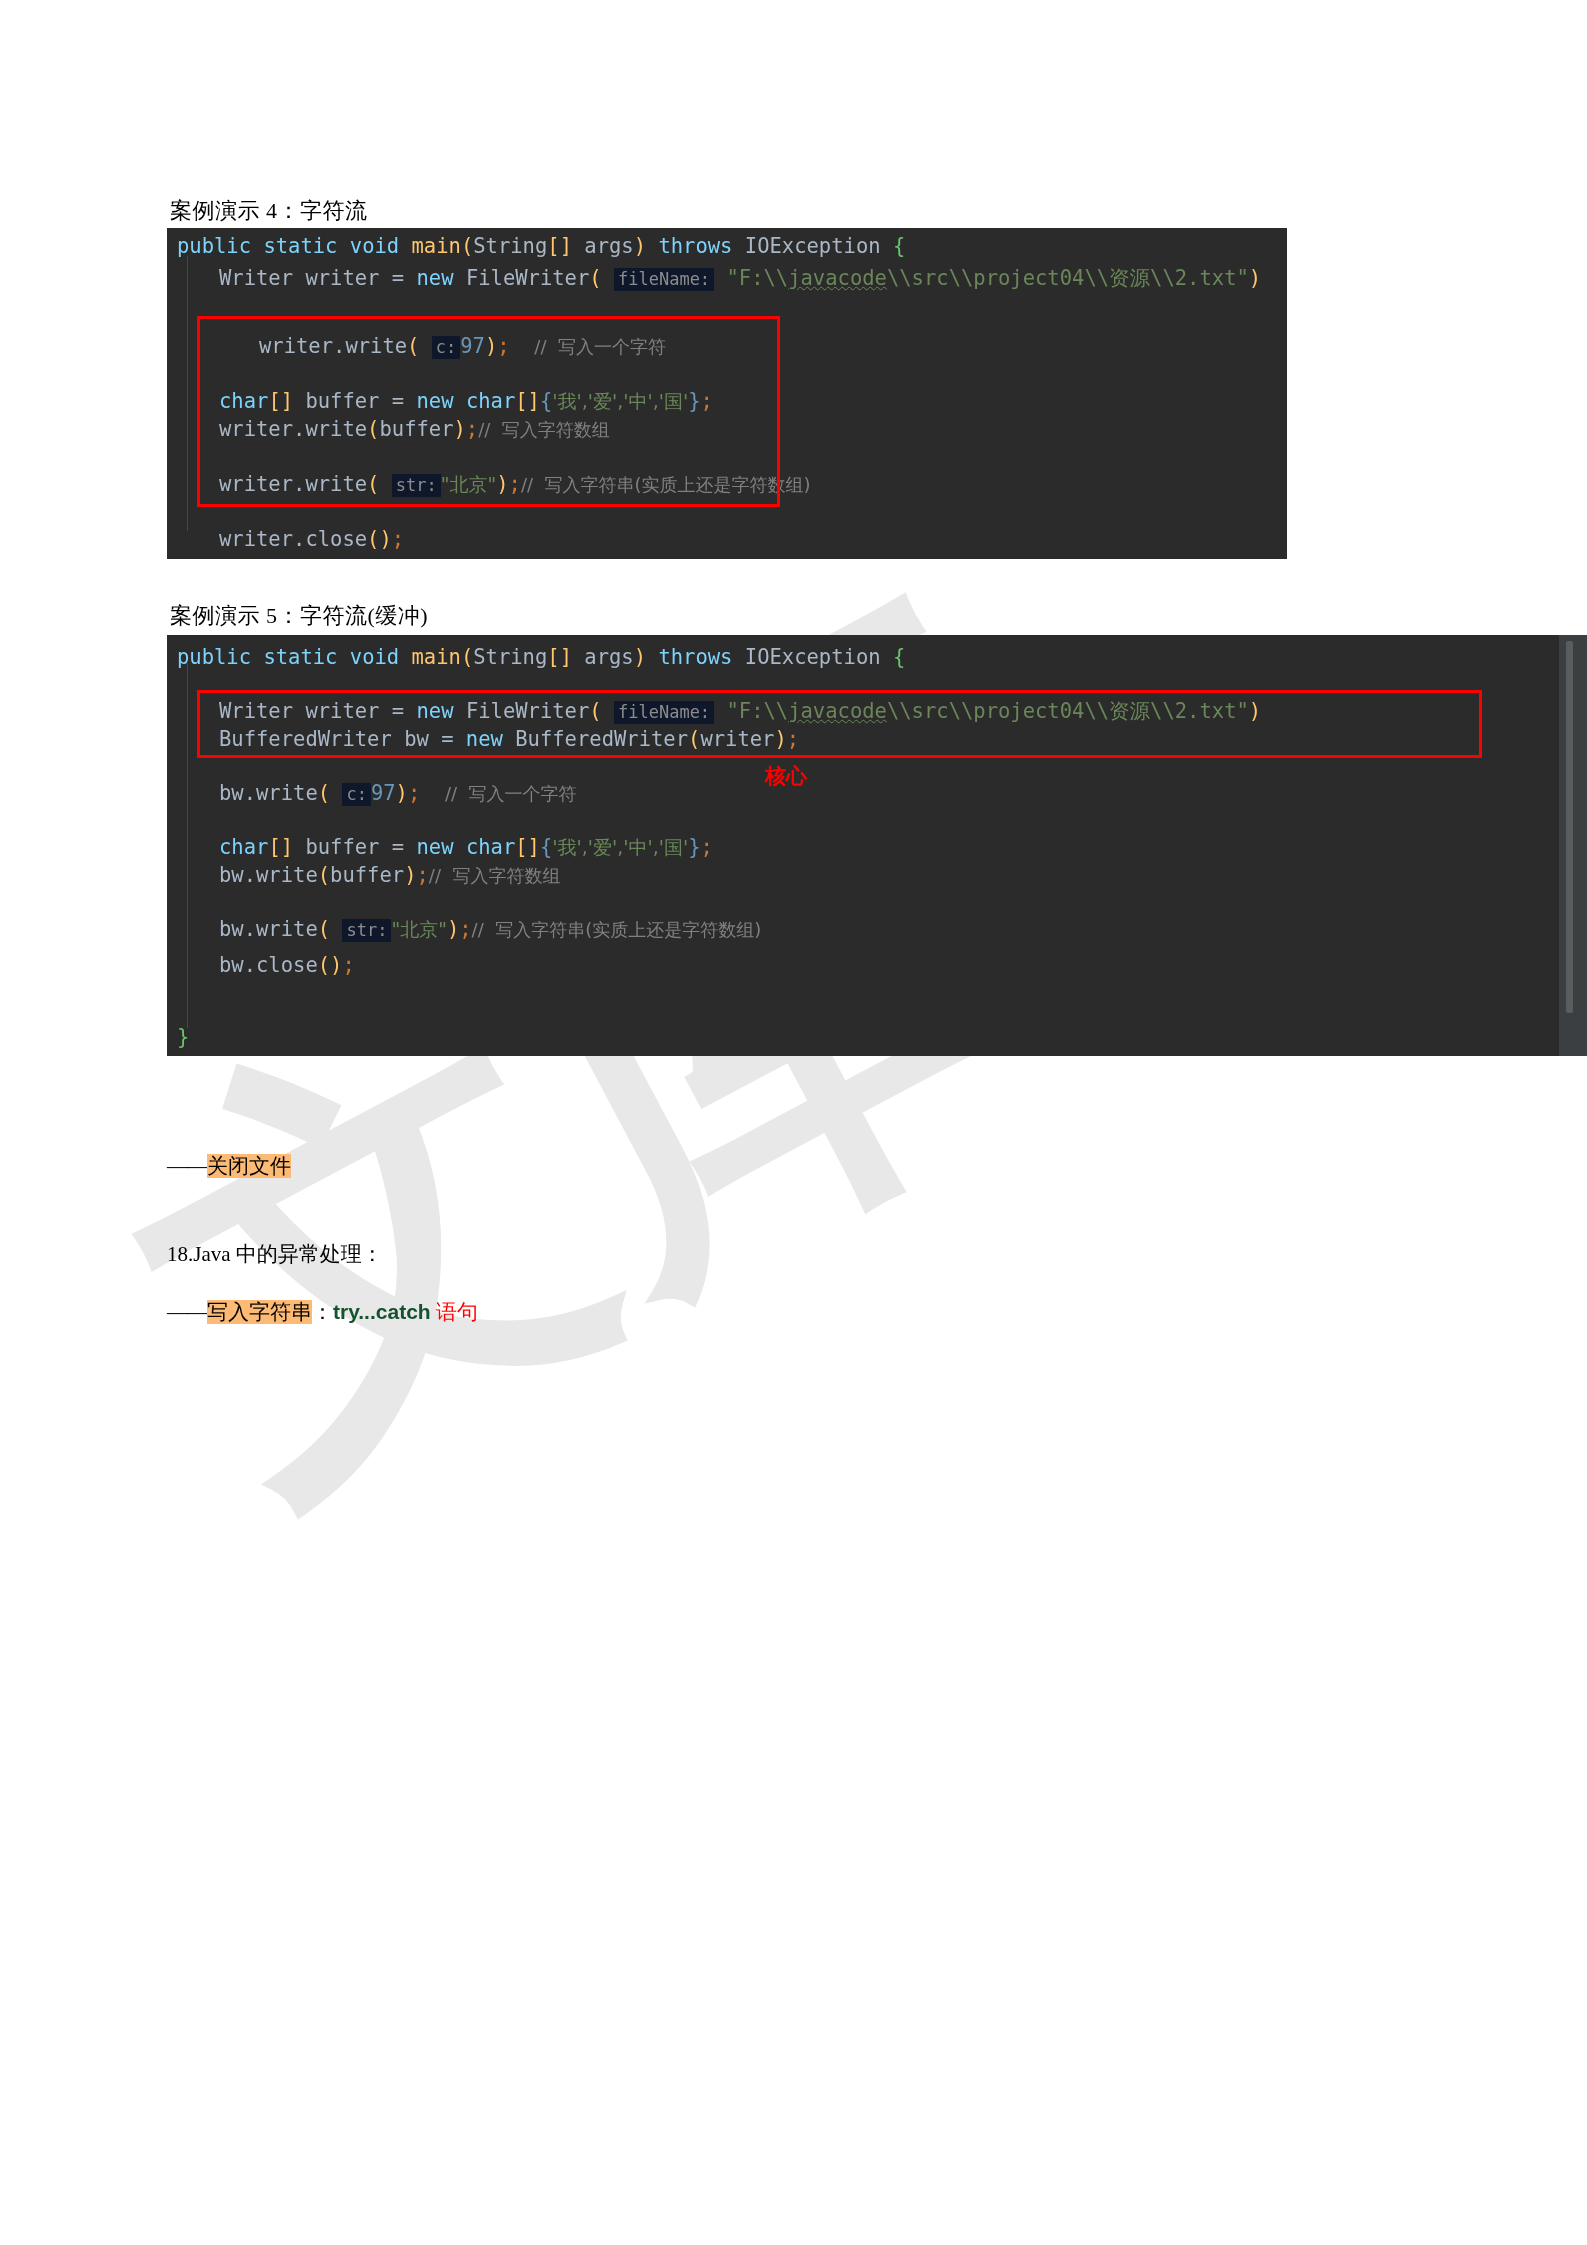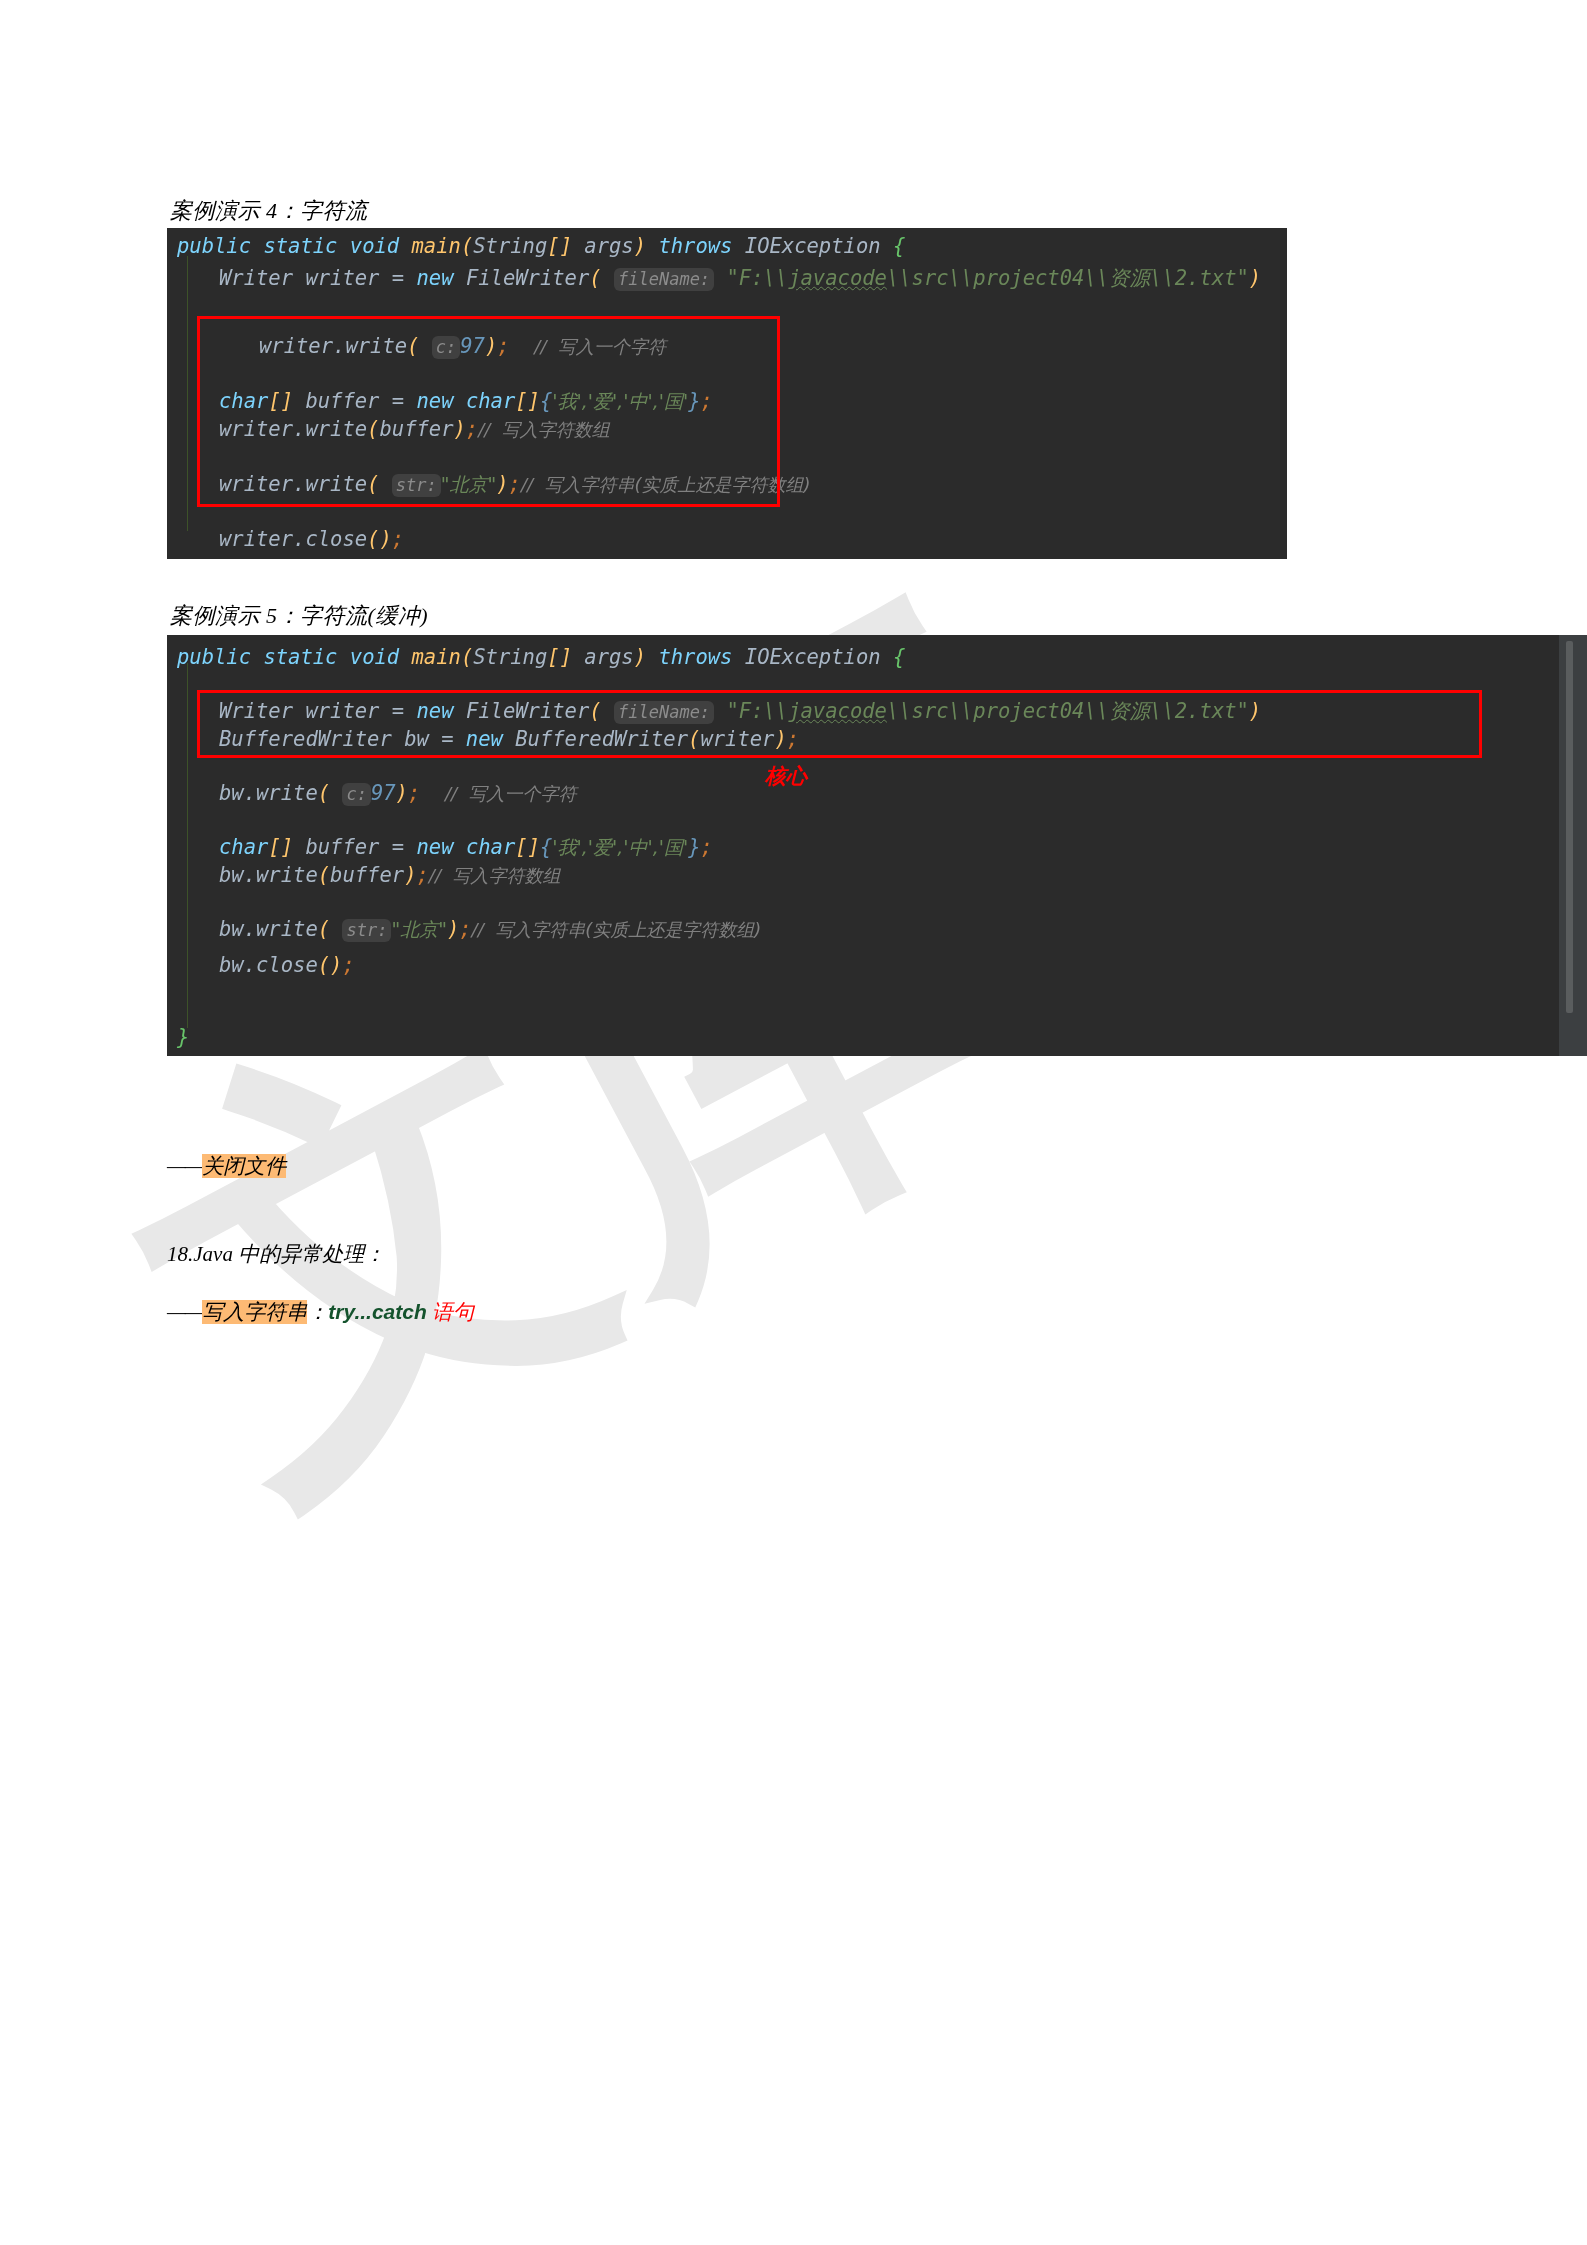--- a/index.html
+++ b/index.html
@@ -30,21 +30,20 @@
     font-family: "Liberation Serif", serif;
     font-weight: 700;
   }
 
   .page {
     position: absolute;
     left: 0; top: 0;
     width: 1587px;
     height: 2245px;
     z-index: 10;
-    font-style: italic;
   }
 
   
   .caption {
     position: absolute;
     font-family: "Liberation Serif", "DejaVu Serif", serif;
     font-size: 22px;
     color: #000000;
     white-space: nowrap;
     letter-spacing: 0.5px;
@@ -78,22 +77,22 @@
   .t-paren   { color: #ffc66d; }           
   .t-bracket { color: #ffc66d; }           
   .t-brace-b { color: #68c46a; }
   .t-curly   { color: #6897bb; }           
   .t-string  { color: #6a8759; }           
   .t-num     { color: #6897bb; }           
   .t-semi    { color: #cc7832; }           
   .t-eq      { color: #a9b7c6; }
   .t-hint    {                              
     color: #8c8c8c;
-    background: #404040;
-    border-radius: 6px;
+    background: #0f172a;
+    border-radius: 0;
     padding: 1px 4px 2px 4px;
     font-size: 17px;
   }
   .t-cn-comment { color: #808080; font-family: "DejaVu Sans", sans-serif; font-size: 18px; }
   .t-cn-string  { color: #6a8759; font-family: "DejaVu Sans", sans-serif; font-size: 19px; }
 
   .squiggle {
     text-decoration: underline;
     text-decoration-style: wavy;
     text-decoration-color: #6a8759;

